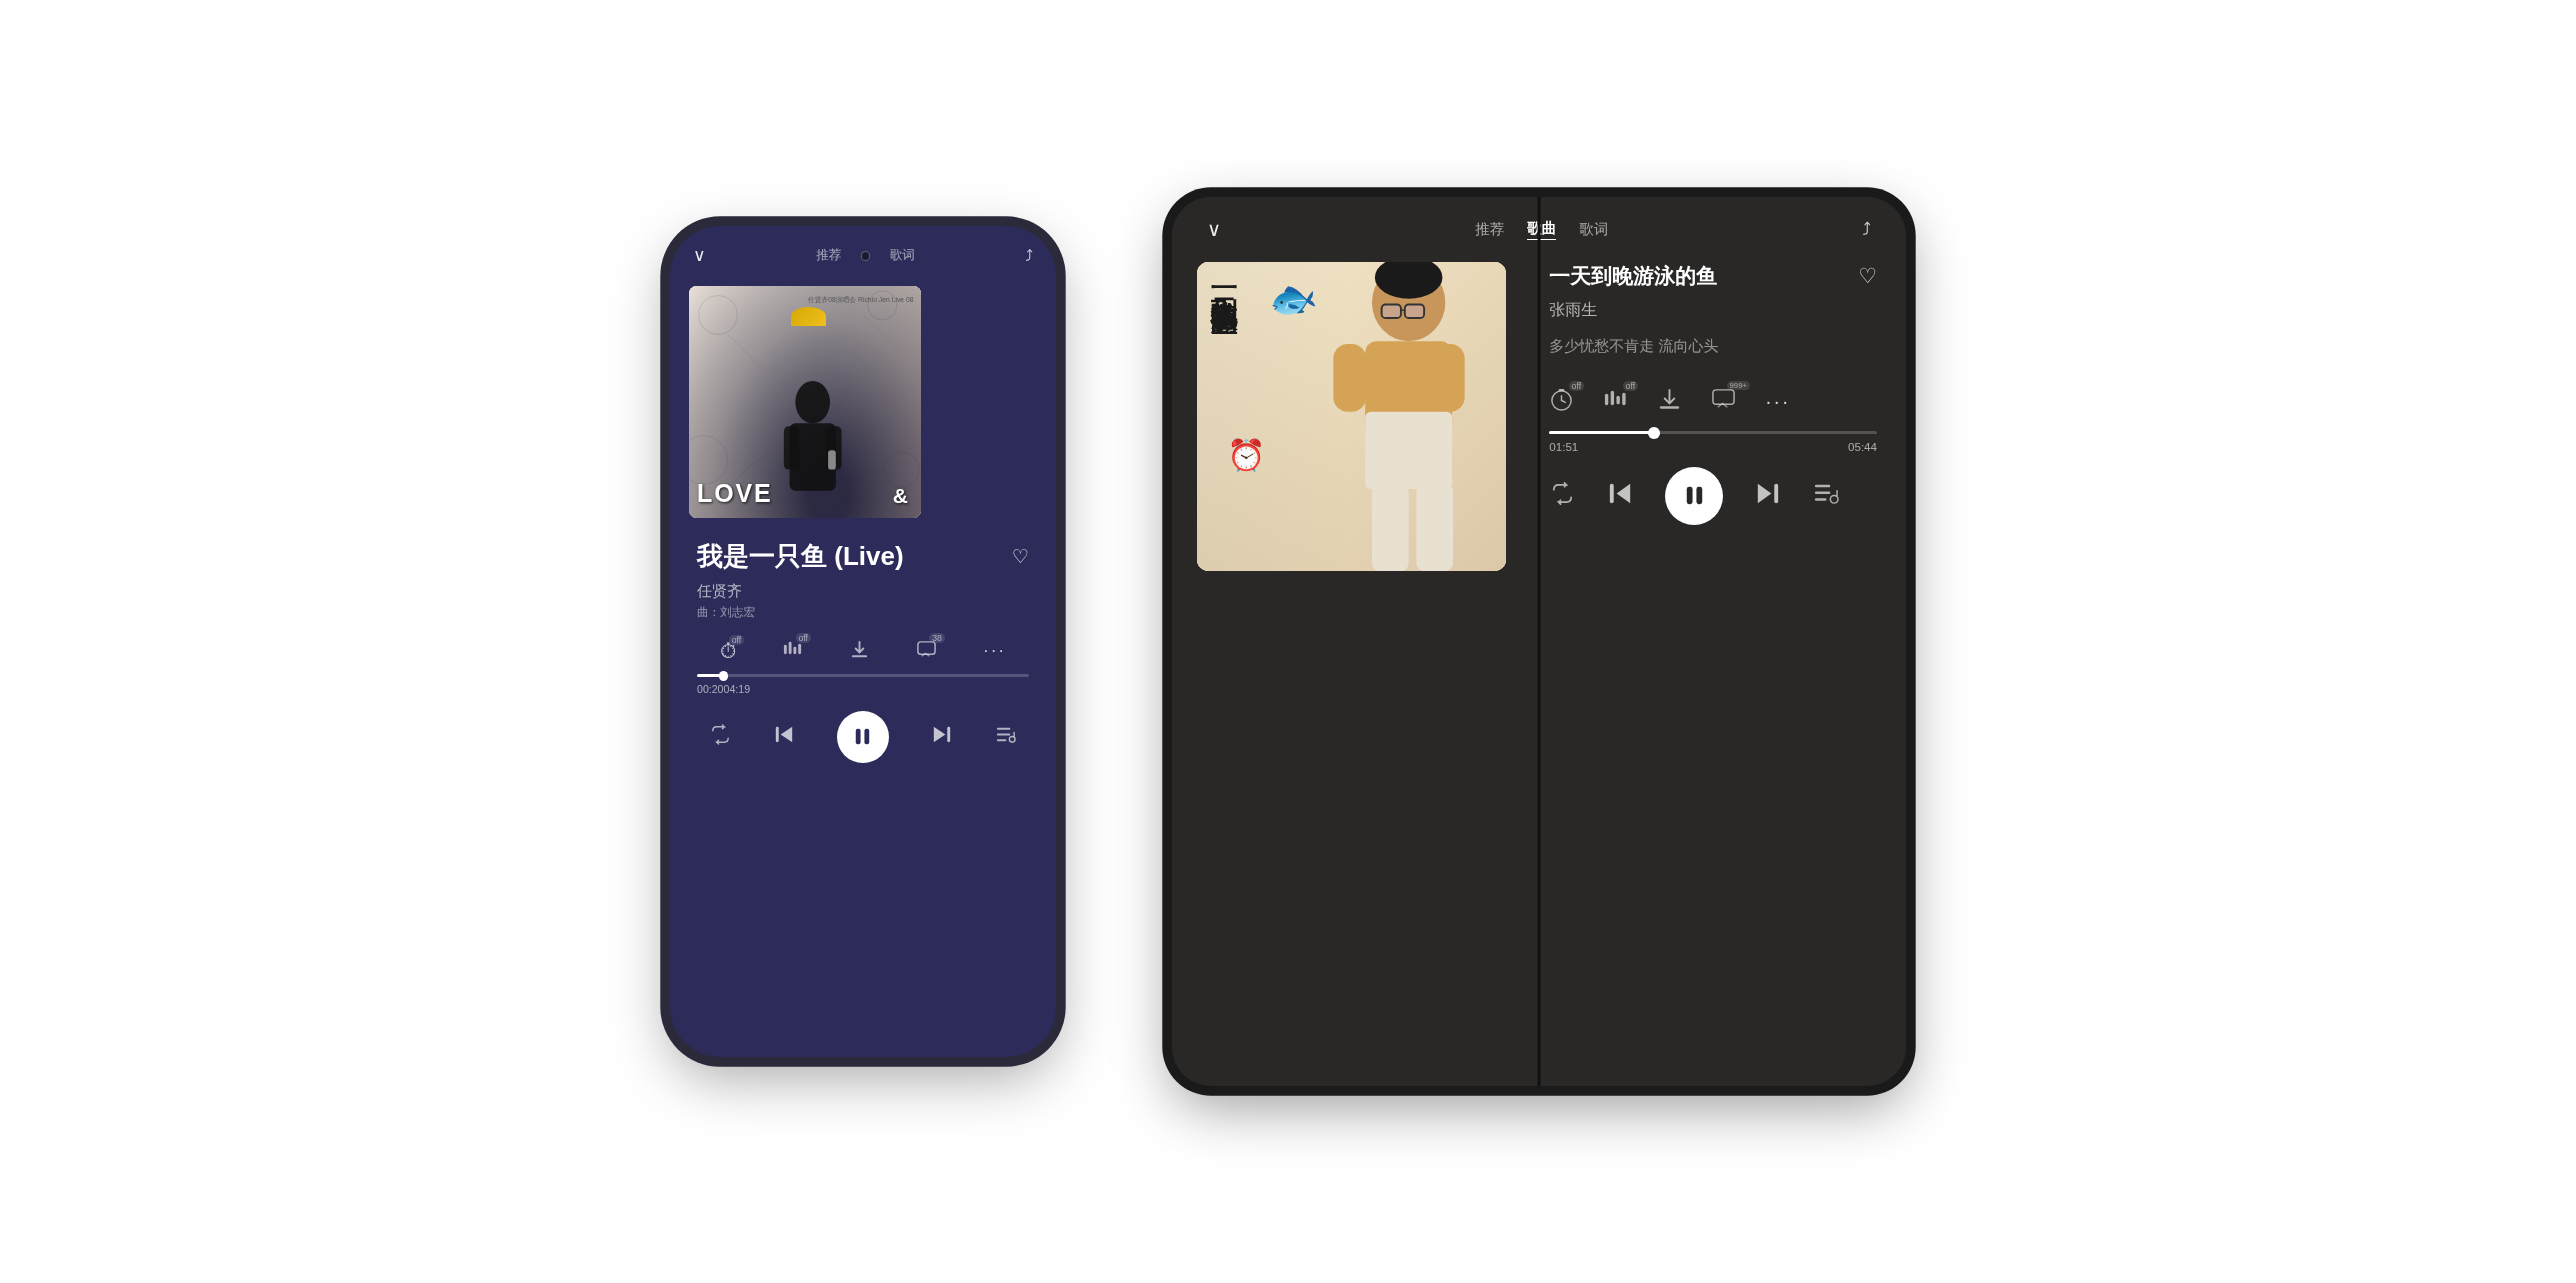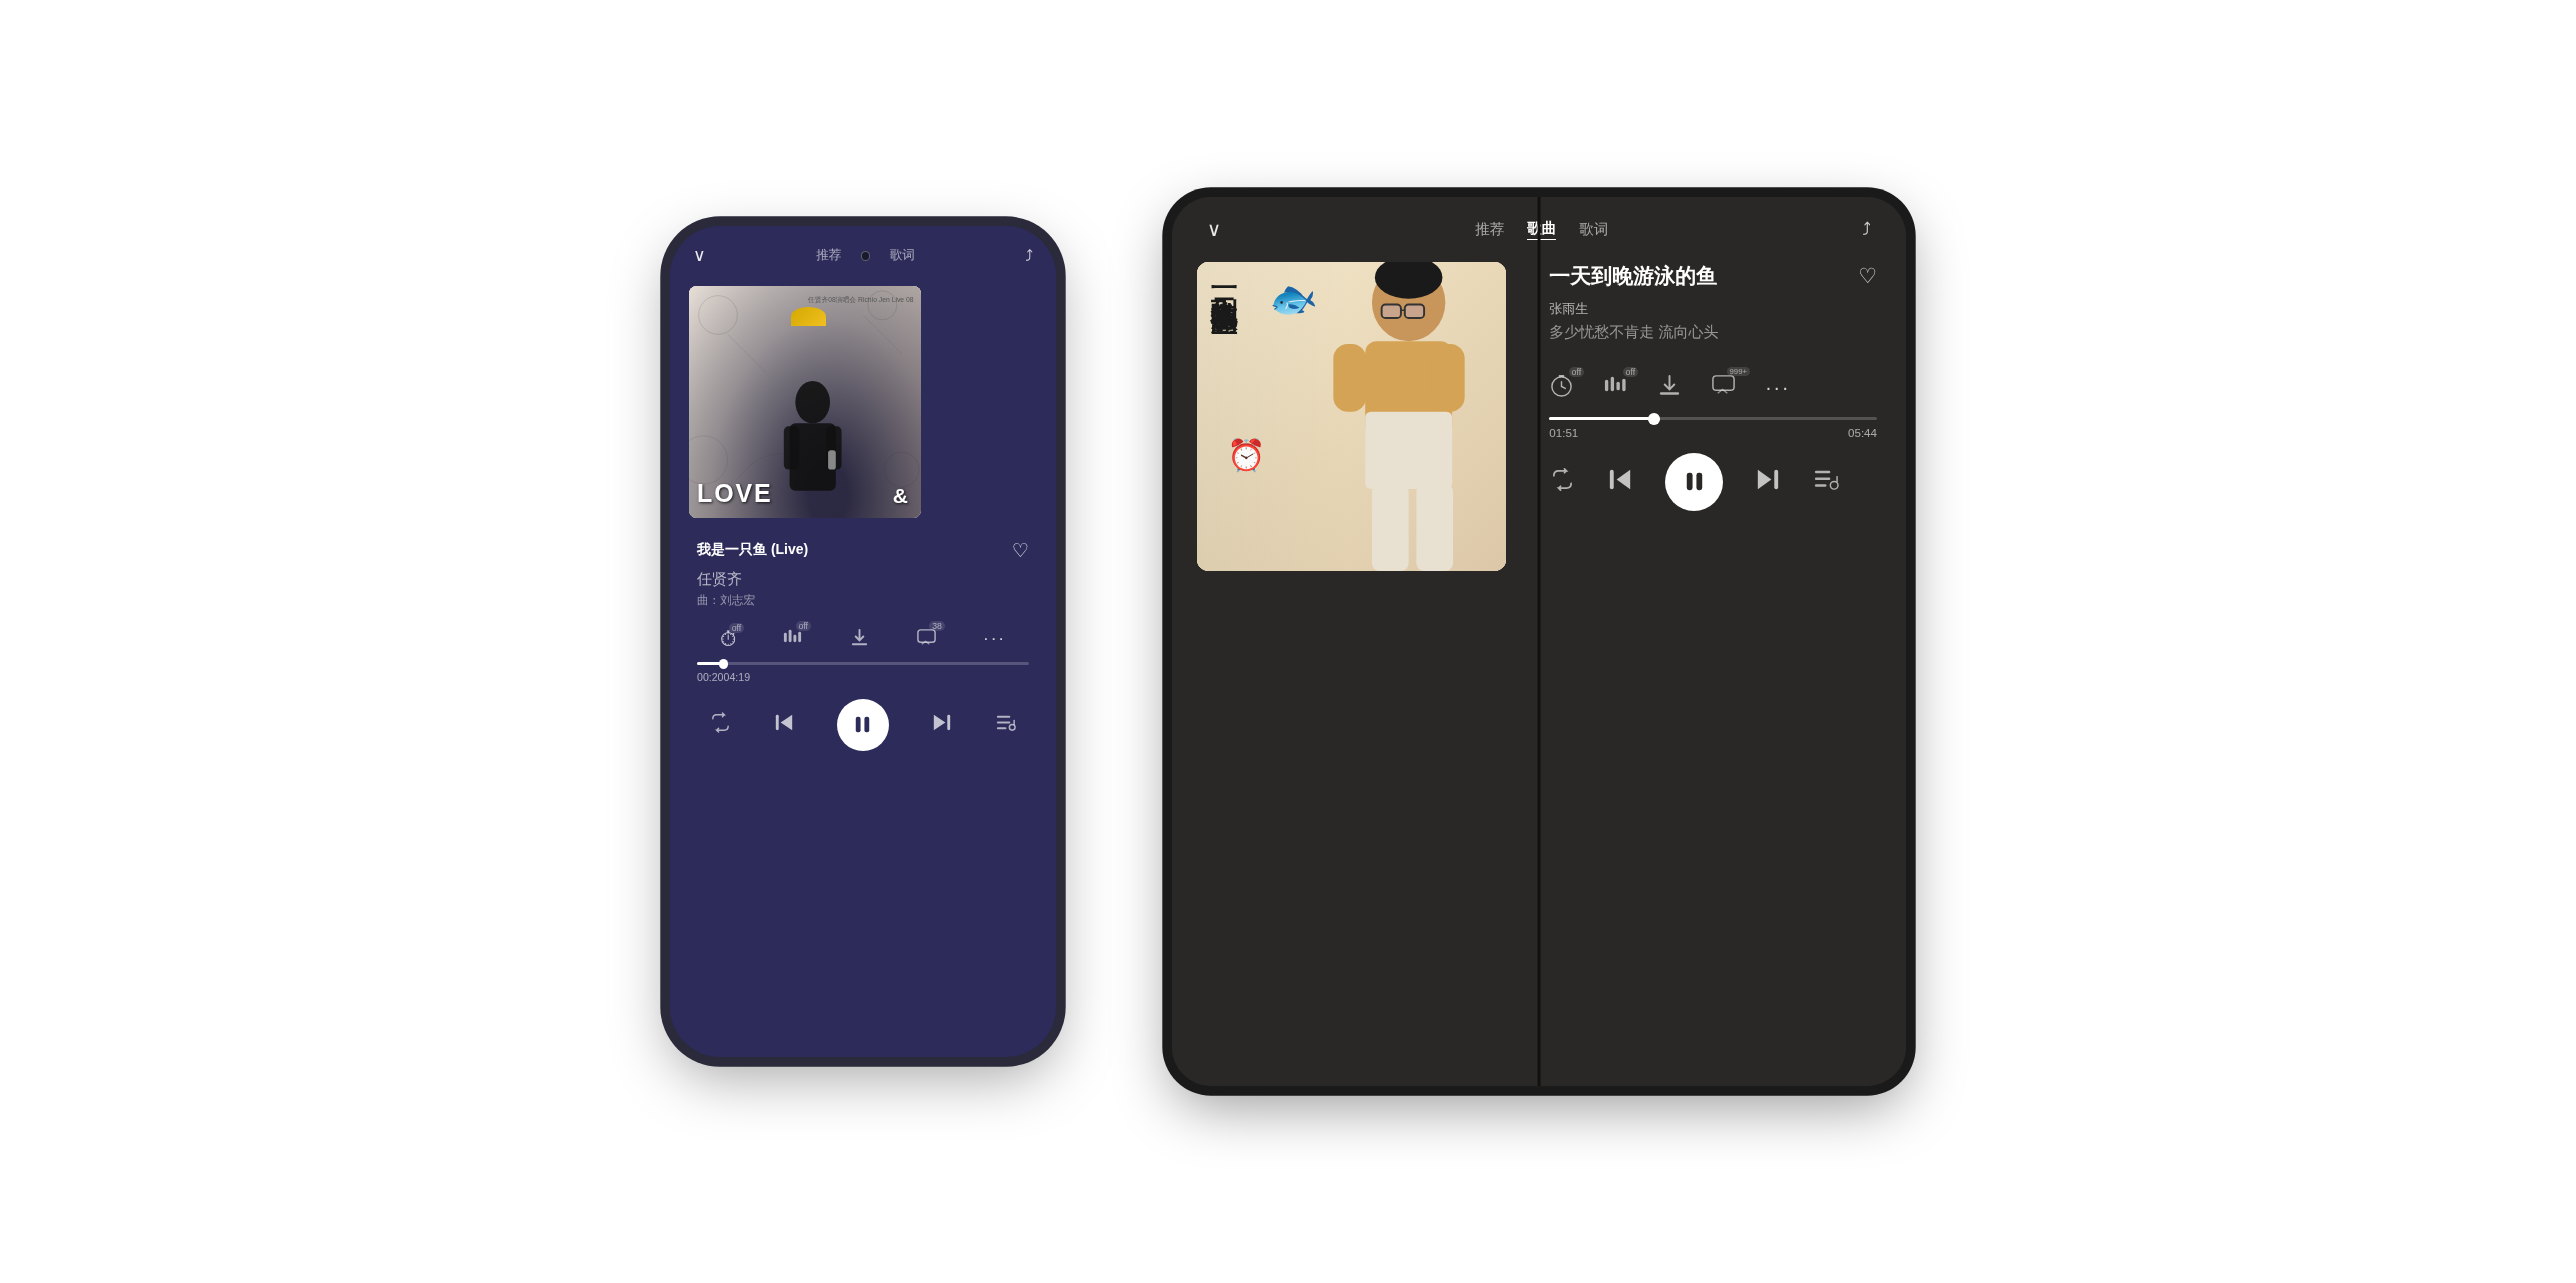--- a/index.html
+++ b/index.html
@@ -123,21 +123,21 @@
     .song-info {
       padding: 11.6px 27px 5.8px;
       flex-shrink: 0;
     }
     .song-title-row {
       display: flex;
       align-items: center;
       justify-content: space-between;
     }
     .song-title {
-      font-size: 14px;
+      font-size: 26px;
       font-weight: 700;
       color: white;
     }
     .heart-icon { font-size: 19.3px; opacity: 0.8; cursor: pointer; }
     .song-artist {
       font-size: 15px;
       color: rgba(255,255,255,0.65);
       margin-top: 7.7px;
     }
     .song-composer {
@@ -324,23 +324,23 @@
       align-items: center;
       justify-content: space-between;
       margin-bottom: 9.7px;
     }
     .fold-song-title {
       font-size: 21px;
       font-weight: 700;
       color: white;
     }
     .fold-artist {
-      font-size: 13px;
+      font-size: 16px;
       color: rgba(255,255,255,0.65);
-      margin-bottom: 5px;
+      margin-bottom: 16px;
     }
     .fold-lyric-preview {
       font-size: 15px;
       color: rgba(255,255,255,0.5);
       margin-bottom: 31px;
     }
 
     
     .fold-control-icons {
       display: flex;

